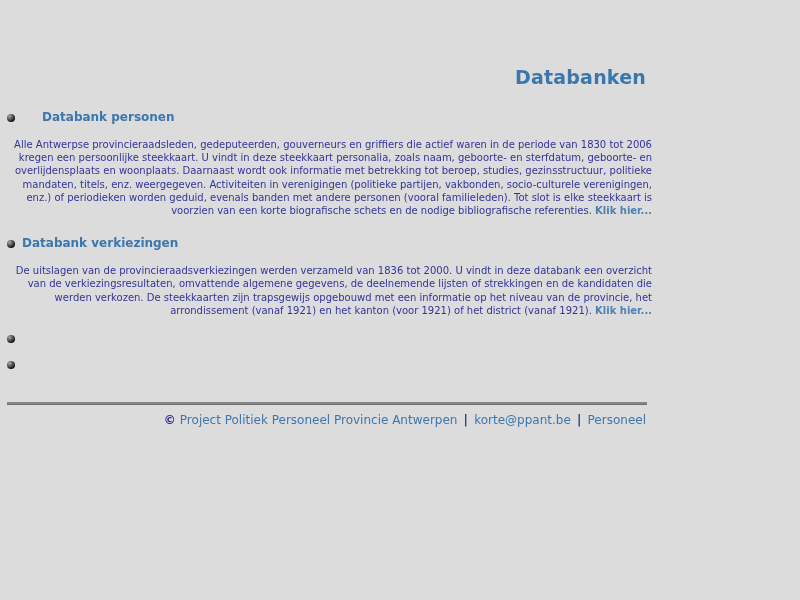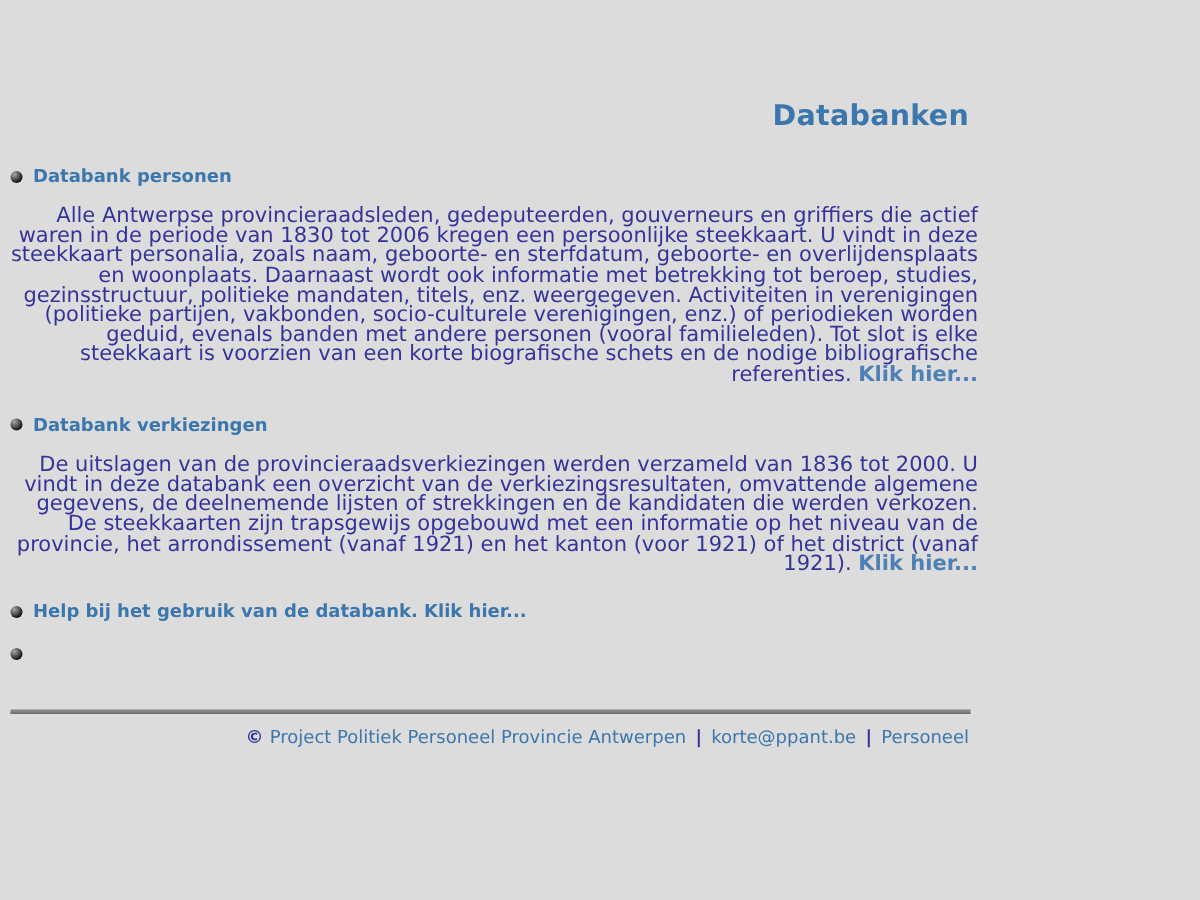--- a/index.html
+++ b/index.html
@@ -22,41 +22,41 @@
       font-weight: bold;
       margin: 59px 0 0 1px;
       letter-spacing: 0.2px;
     }
     .bullet-row {
       display: flex;
       align-items: center;
       margin: 0 0 0 1px;
       padding: 0;
     }
-    .bullet-row-top { margin-top: 22px; }
+    .bullet-row-top { margin-top: 22px; gap: 20px; }
     .bullet-row-mid { margin-top: 19px; }
     .bullet-row-tight { margin-top: 17px; }
     .ball {
       flex: 0 0 auto;
       width: 8px;
       height: 8px;
       border-radius: 50%;
       background: radial-gradient(circle at 32% 28%, #a8a8a8 0%, #4c4c4c 45%, #0d0d0d 75%);
       margin-right: 7px;
       margin-top: 1px;
     }
     a.bullet-link {
       color: #3b76ad;
       font-weight: bold;
       font-size: 12px;
       text-decoration: none;
     }
     p.body-par {
       color: #333399;
-      font-size: 14px;
+      font-size: 10px;
       line-height: 13.2px;
       margin: 14px 0 0 1px;
       width: 645px;
     }
     a.inline-link {
       color: #4d80b4;
       font-weight: bold;
       text-decoration: none;
     }
     hr.rule {
@@ -98,21 +98,20 @@
   <div>
     <div class="bullet-row bullet-row-mid">
       <span class="ball"></span>
       <a href="#" class="bullet-link">Databank verkiezingen</a>
     </div>
     <p class="body-par"><span>De uitslagen van de provincieraadsverkiezingen werden verzameld van 1836 tot 2000. U vindt in deze databank een overzicht van de verkiezingsresultaten, omvattende algemene gegevens, de deelnemende lijsten of strekkingen en de kandidaten die werden verkozen. De steekkaarten zijn trapsgewijs opgebouwd met een informatie op het niveau van de provincie, het arrondissement (vanaf 1921) en het kanton (voor 1921) of het district (vanaf 1921).</span> <a href="#" class="inline-link">Klik hier...</a></p>
   </div>
 
   <div class="bullet-row bullet-row-tight">
     <span class="ball"></span>
-    <a href="#" class="bullet-link">Help bij het gebruik van de databank. Klik hier...</a>
   </div>
 
   <div class="bullet-row bullet-row-tight">
     <span class="ball"></span>
   </div>
 
   <hr class="rule">
 
   <div class="footer">
     <span>©</span>

